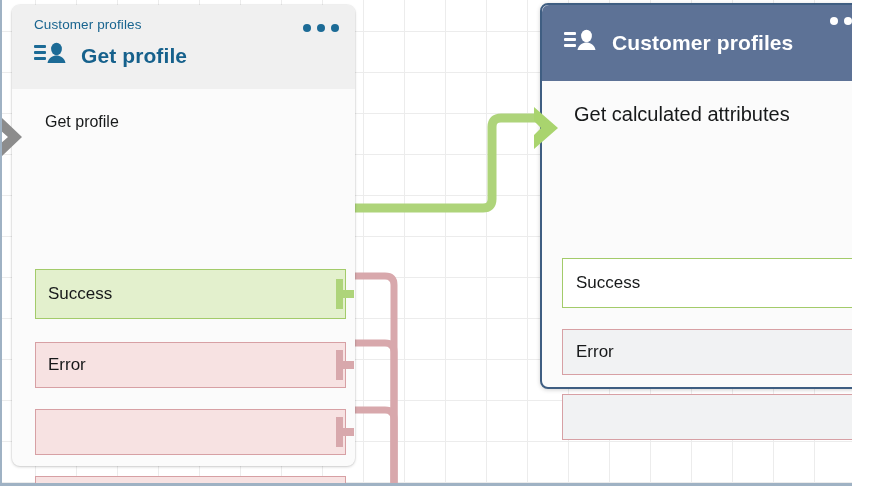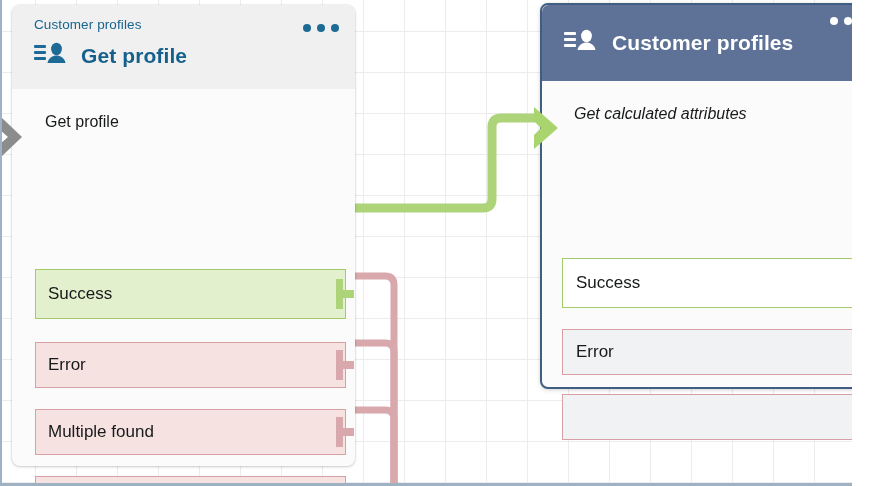--- a/index.html
+++ b/index.html
@@ -214,21 +214,21 @@
   #node-right .hdr-title-dark {
     color: #ffffff;
     font-size: 21px;
     font-weight: bold;
     letter-spacing: .1px;
   }
   #node-right .dots { right: 17px; top: 12px; }
   #node-right .dots i { background: #ffffff; }
 
   #node-right .node-body { height: 306px; }
-  #node-right .entry-label { padding-left: 32px; font-size: 16px; font-style: italic; }
+  #node-right .entry-label { padding-left: 32px; font-size: 20px; }
   #node-right .port-row { position: absolute; left: 20px; width: 322px; }
   #rr-success { top: 177px; height: 50px; }
   #rr-error   { top: 248px; height: 46px; }
   #rr-none    { top: 313px; height: 46px; }
   #node-right .port-label { font-size: 17px; padding-left: 13px; }
 
   
   .list-person-icon { flex: 0 0 auto; }
 
   
@@ -291,21 +291,20 @@
 
       <div class="port-row row-error-filled" id="lr-error">
         <span class="port-label">Error</span>
         <span class="port-handle h-pink">
           <span class="bar"></span>
             <span class="stub"></span>
         </span>
       </div>
 
       <div class="port-row row-error-filled" id="lr-multiple">
-        <span class="port-label">Multiple found</span>
         <span class="port-handle h-pink">
           <span class="bar"></span>
             <span class="stub"></span>
         </span>
       </div>
 
       <div class="port-row row-error-filled" id="lr-none">
 
         <span class="port-handle h-pink">
           <span class="bar"></span>

